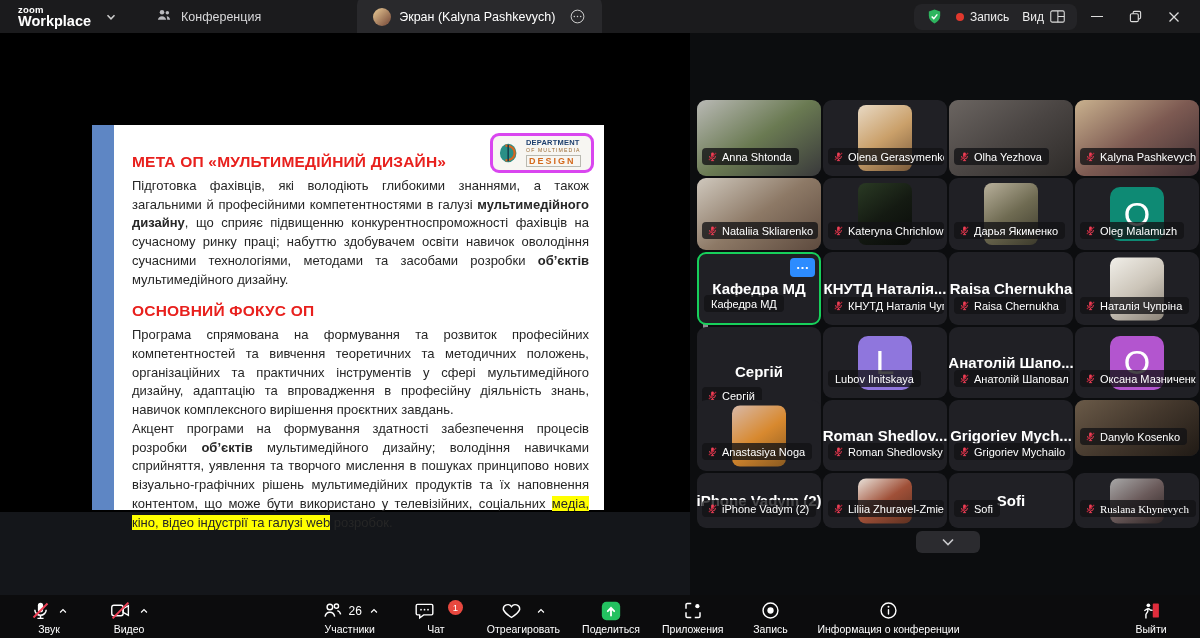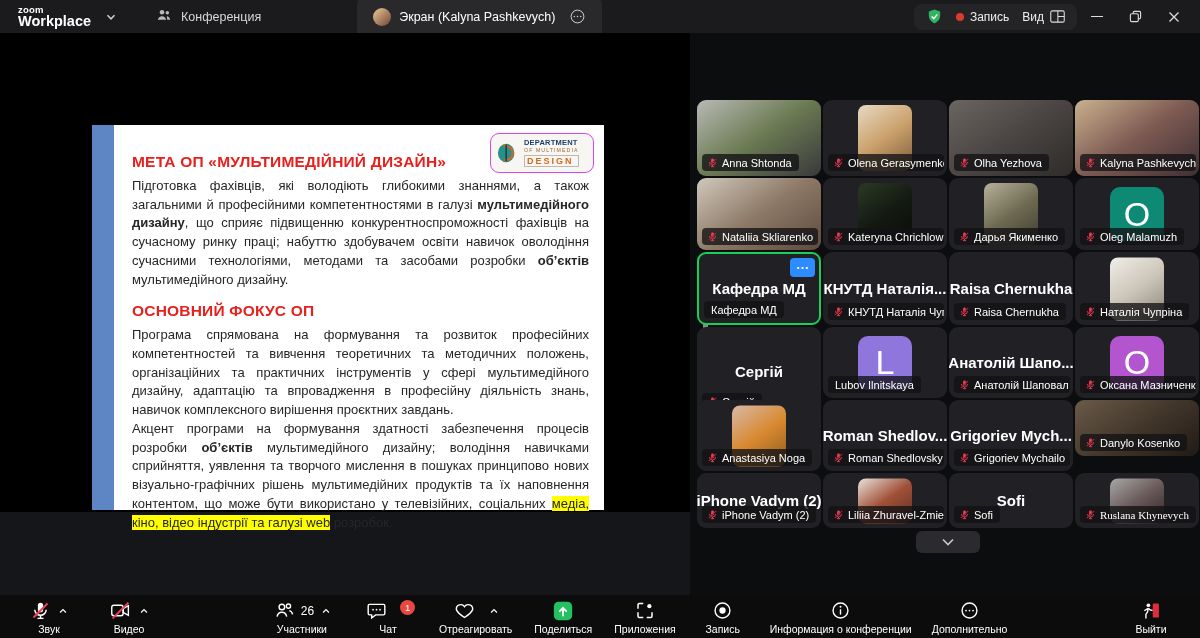--- a/index.html
+++ b/index.html
@@ -20,41 +20,41 @@
   .rec-dot{width:8px;height:8px;border-radius:50%;background:var(--record-red);display:inline-block;margin-right:6px}
   .rg-label{font-size:12px;color:#eee;display:flex;align-items:center}
   .win-btns{display:flex;align-items:center;gap:26px;margin-right:20px;color:#ddd}
   .win-btns .wb{cursor:pointer;display:flex;align-items:center;font-size:13px}
   .min-bar{width:12px;height:1.6px;background:#ddd;display:block}
   
   .stage{position:absolute;left:0;top:33px;width:690px;height:479px;background:#000}
   .below-stage{position:absolute;left:0;top:512px;width:690px;height:83px;background:#14161a}
   .slide{position:absolute;left:92px;top:125px;width:512px;height:385px;background:#fff;color:#262626}
   .slide-band{position:absolute;left:0;top:0;width:25px;height:100%;background:var(--slide-blue);border-right:3px solid #fff;box-sizing:border-box}
-  .slide-logo{position:absolute;right:10px;top:8px;width:104px;height:40px;background:#f7f6f2;border:1px solid #d946ef;
+  .slide-logo{position:absolute;right:10px;top:8px;width:104px;height:40px;background:#f7f6f2;border:3px solid #d946ef;
               border-radius:9px;display:flex;align-items:center;gap:4px;padding:2px 5px;box-sizing:border-box}
   .slide-logo .txt{display:flex;flex-direction:column;line-height:1.15}
   .slide-logo .t1{font-size:7.5px;font-weight:bold;color:#1d3f6e;letter-spacing:.2px}
   .slide-logo .t2{font-size:5.2px;color:#9a6a33;letter-spacing:1.1px}
   .slide-logo .t3{font-size:9px;font-weight:bold;color:#d4691c;letter-spacing:2px;border:1px solid #b9b9b0;padding:0 2px;margin-top:1px}
   .slide-content{position:absolute;left:40px;top:28px;right:15px}
   .s-title{color:var(--slide-red);font-weight:bold;font-size:15.5px;margin:0 0 6px 0;letter-spacing:.2px}
   .s-title.second{margin-top:13px}
   .s-para{font-size:13px;line-height:1.44;text-align:justify;margin:0}
   .s-para .hl{background:var(--highlight-yellow)}
   
   .tile{position:absolute;background:#202025;border-radius:9px;overflow:hidden;box-sizing:border-box;cursor:pointer}
   .tile.active{border:2px solid var(--active-green)}
   .tile .fill{position:absolute;inset:0}
   .tile .photo{position:absolute;left:50%;top:50%;transform:translate(-50%,-50%);width:54px;border-radius:8px}
   .tile .initial{position:absolute;left:50%;top:50%;transform:translate(-50%,-50%);width:54px;height:54px;border-radius:10px;
                  display:flex;align-items:center;justify-content:center;font-size:34px;color:#fff}
   .tile .cname{position:absolute;inset:0;display:flex;align-items:center;justify-content:center;
                font-size:15px;font-weight:bold;color:#fff;white-space:nowrap;overflow:hidden}
-  .tile .pill{position:absolute;left:5px;bottom:5px;max-width:calc(100% - 8px);background:rgba(18,18,20,.78);
+  .tile .pill{position:absolute;left:5px;bottom:11px;max-width:calc(100% - 8px);background:rgba(18,18,20,.78);
               border-radius:4px;padding:2.5px 7px 2.5px 5px;display:flex;align-items:center;gap:4px;
               font-size:11px;color:#fff;white-space:nowrap;overflow:hidden;box-sizing:border-box}
   .tile .pill.nomic{padding-left:7px}
   .tile .more-btn{position:absolute;top:4px;right:4px;width:25px;height:19px;background:var(--more-blue);border-radius:4px;
                   display:flex;align-items:center;justify-content:center;color:#fff;font-size:13px;font-weight:bold;line-height:0;cursor:pointer}
   .scroll-more{position:absolute;left:916px;top:531px;width:64px;height:22px;background:#2b2b2f;border-radius:6px;
                display:flex;align-items:center;justify-content:center;cursor:pointer}
   .resize-handle{position:absolute;left:703px;top:303px;width:5px;height:30px;background:#8a8a8e;border-radius:3px;cursor:col-resize}
   
   .toolbar{position:absolute;left:0;top:595px;width:1200px;height:43px;background:#0c0c0d;display:flex;align-items:center;
@@ -552,31 +552,20 @@
     <div class="irow">
       <svg width="21" height="21" viewBox="0 0 24 24" fill="none" stroke="#fff" stroke-width="1.6">
           <circle cx="12" cy="12" r="8.5"></circle>
           <path d="M12 11v5" stroke-linecap="round"></path>
           <circle cx="12" cy="7.8" r="1.1" fill="#fff" stroke="none"></circle>
         </svg>
     </div>
     <span class="tlabel">Информация о конференции</span>
   </div>
 
-  <div class="titem" style="margin-left:8px">
-    <div class="irow">
-      <svg width="21" height="21" viewBox="0 0 24 24" fill="none" stroke="#fff" stroke-width="1.6">
-          <circle cx="12" cy="12" r="8.5"></circle>
-          <circle cx="8" cy="12" r="1" fill="#fff" stroke="none"></circle>
-          <circle cx="12" cy="12" r="1" fill="#fff" stroke="none"></circle>
-          <circle cx="16" cy="12" r="1" fill="#fff" stroke="none"></circle>
-        </svg>
-    </div>
-    <span class="tlabel">Дополнительно</span>
-  </div>
 
   <div class="sp"></div>
 
   <div class="titem">
     <div class="irow">
       <svg width="22" height="21" viewBox="0 0 24 24">
           <rect x="14" y="4" width="7" height="16" rx="1" fill="var(--leave-red)"></rect>
           <circle cx="9" cy="6" r="2.1" fill="#fff"></circle>
           <path d="M6.2 21v-4.6l2-3 .4-3.6-2.4 1.3-1.8 1.2M9 9.5l2.2 2 2.6.4" fill="none" stroke="#fff" stroke-width="1.6" stroke-linejoin="round"></path>
         </svg>

